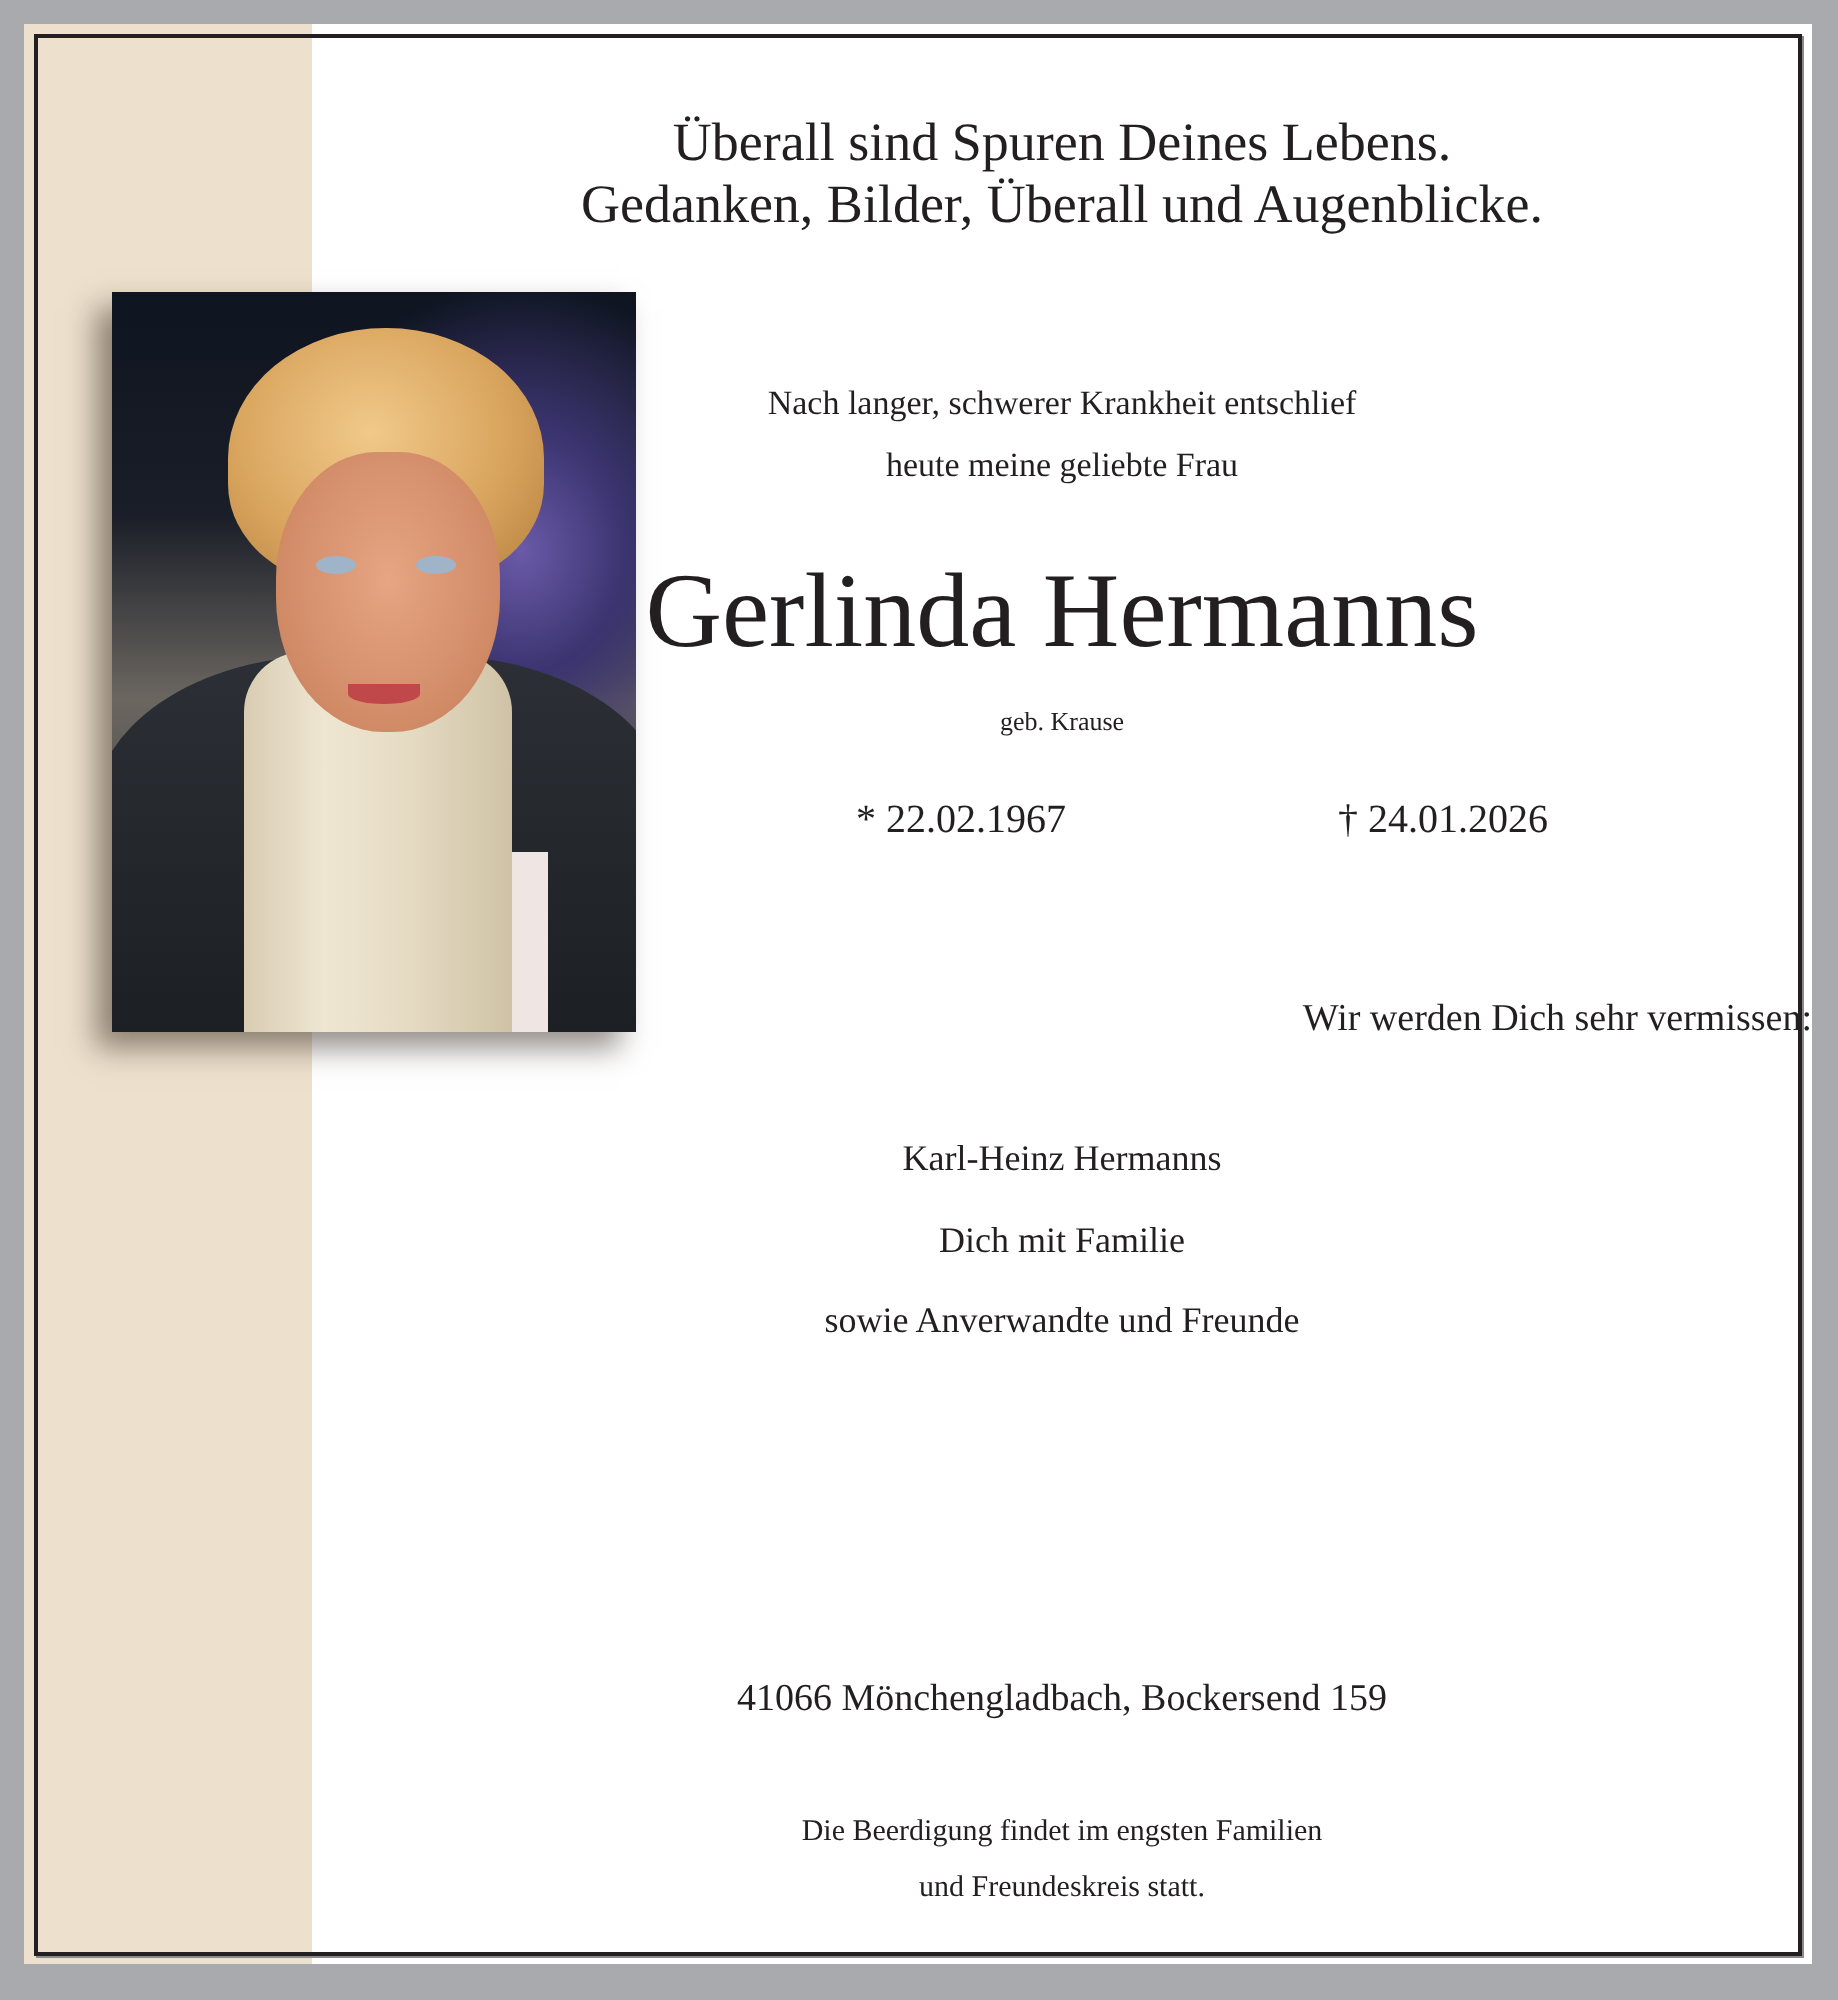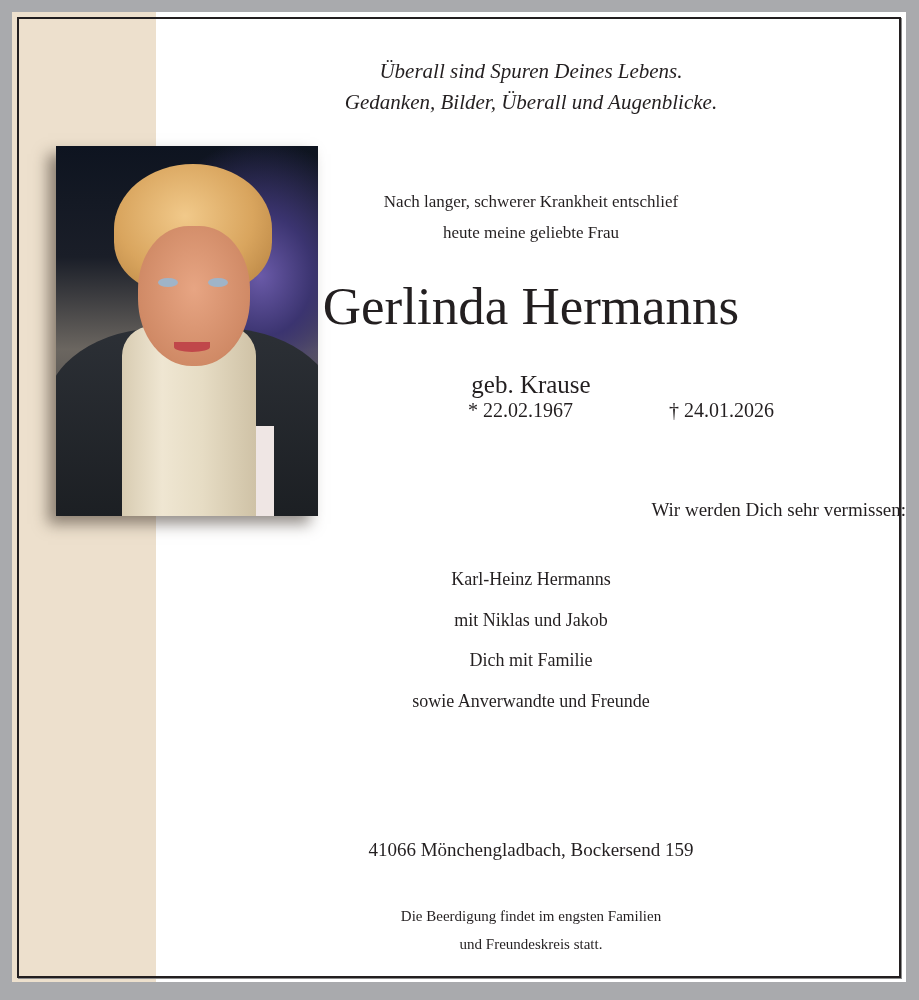--- a/index.html
+++ b/index.html
@@ -23,26 +23,26 @@
   .photo .eye { position:absolute; top:132px; width:20px; height:9px; border-radius:50%; background:#9fb4c8; }
   .photo .eye.l { left:102px; } .photo .eye.r { left:152px; }
   .photo .mouth { position:absolute; left:118px; top:196px; width:36px; height:10px; border-radius:0 0 50% 50%; background:#c0474a; }
   .photo .jacket { position:absolute; left:-10px; top:182px; width:290px; height:200px; border-radius:40% 40% 0 0; background:linear-gradient(180deg,#2c3036,#1b1e22); }
   .photo .shirt { position:absolute; left:178px; top:280px; width:40px; height:100px; background:#efe6e4; }
   .photo .scarf { position:absolute; left:66px; top:180px; width:134px; height:200px; border-radius:30px 30px 0 0;
     background: linear-gradient(90deg, #d8ccb2 0%, #efe6d2 30%, #e6dcc4 60%, #cfc2a6 100%); }
   .photo .neck { position:absolute; left:108px; top:200px; width:58px; height:80px; border-radius:0 0 40% 40%; background:#d08a66; }
 
   .txt { position:absolute; left:156px; width:750px; text-align:center; white-space:nowrap; }
-  .motto { top:56px; font-style:italic; font-size:21px; line-height:31px; }
+  .motto { top:56px; font-size:27px; line-height:31px; }
   .intro { top:186px; font-size:17px; line-height:31px; }
   .name { top:274px; font-size:53px; line-height:64px; }
-  .geb { top:372px; font-size:25px; line-height:26px;font-family:Liberation Serif, serif; }
+  .geb { top:348px; font-size:13px; line-height:26px;font-family:Liberation Serif, serif; }
   .dates { position:absolute; top:396px; font-size:20px; line-height:28px; white-space:nowrap; }
-  .born { left:428px;margin-left:40px; } .died { left:669px; }
+  .born { left:428px; } .died { left:669px; }
   .miss { top:496px; font-size:19px; line-height:28px;text-align:right; }
   .family { top:559px; font-size:18px; line-height:40.5px; }
   .family div { height:40.5px; }
   .address { top:836px; font-size:19px; line-height:28px; }
   .funeral { top:902px; font-size:15px; line-height:28px; }
 </style>
 </head>
 <body>
 
 <div class="paper"></div>
@@ -74,21 +74,20 @@
 <div class="txt name">Gerlinda Hermanns</div>
 <div class="txt geb">geb. Krause</div>
 
 <div class="dates born">* 22.02.1967</div>
 <div class="dates died">† 24.01.2026</div>
 
 <div class="txt miss">Wir werden Dich sehr vermissen:</div>
 
 <div class="txt family">
   <div>Karl-Heinz Hermanns</div>
-  <div>mit Niklas und Jakob</div>
   <div>Dich mit Familie</div>
   <div>sowie Anverwandte und Freunde</div>
 </div>
 
 <div class="txt address">41066 Mönchengladbach, Bockersend 159</div>
 
 <div class="txt funeral">
   <div>Die Beerdigung findet im engsten Familien</div>
   <div>und Freundeskreis statt.</div>
 </div>

